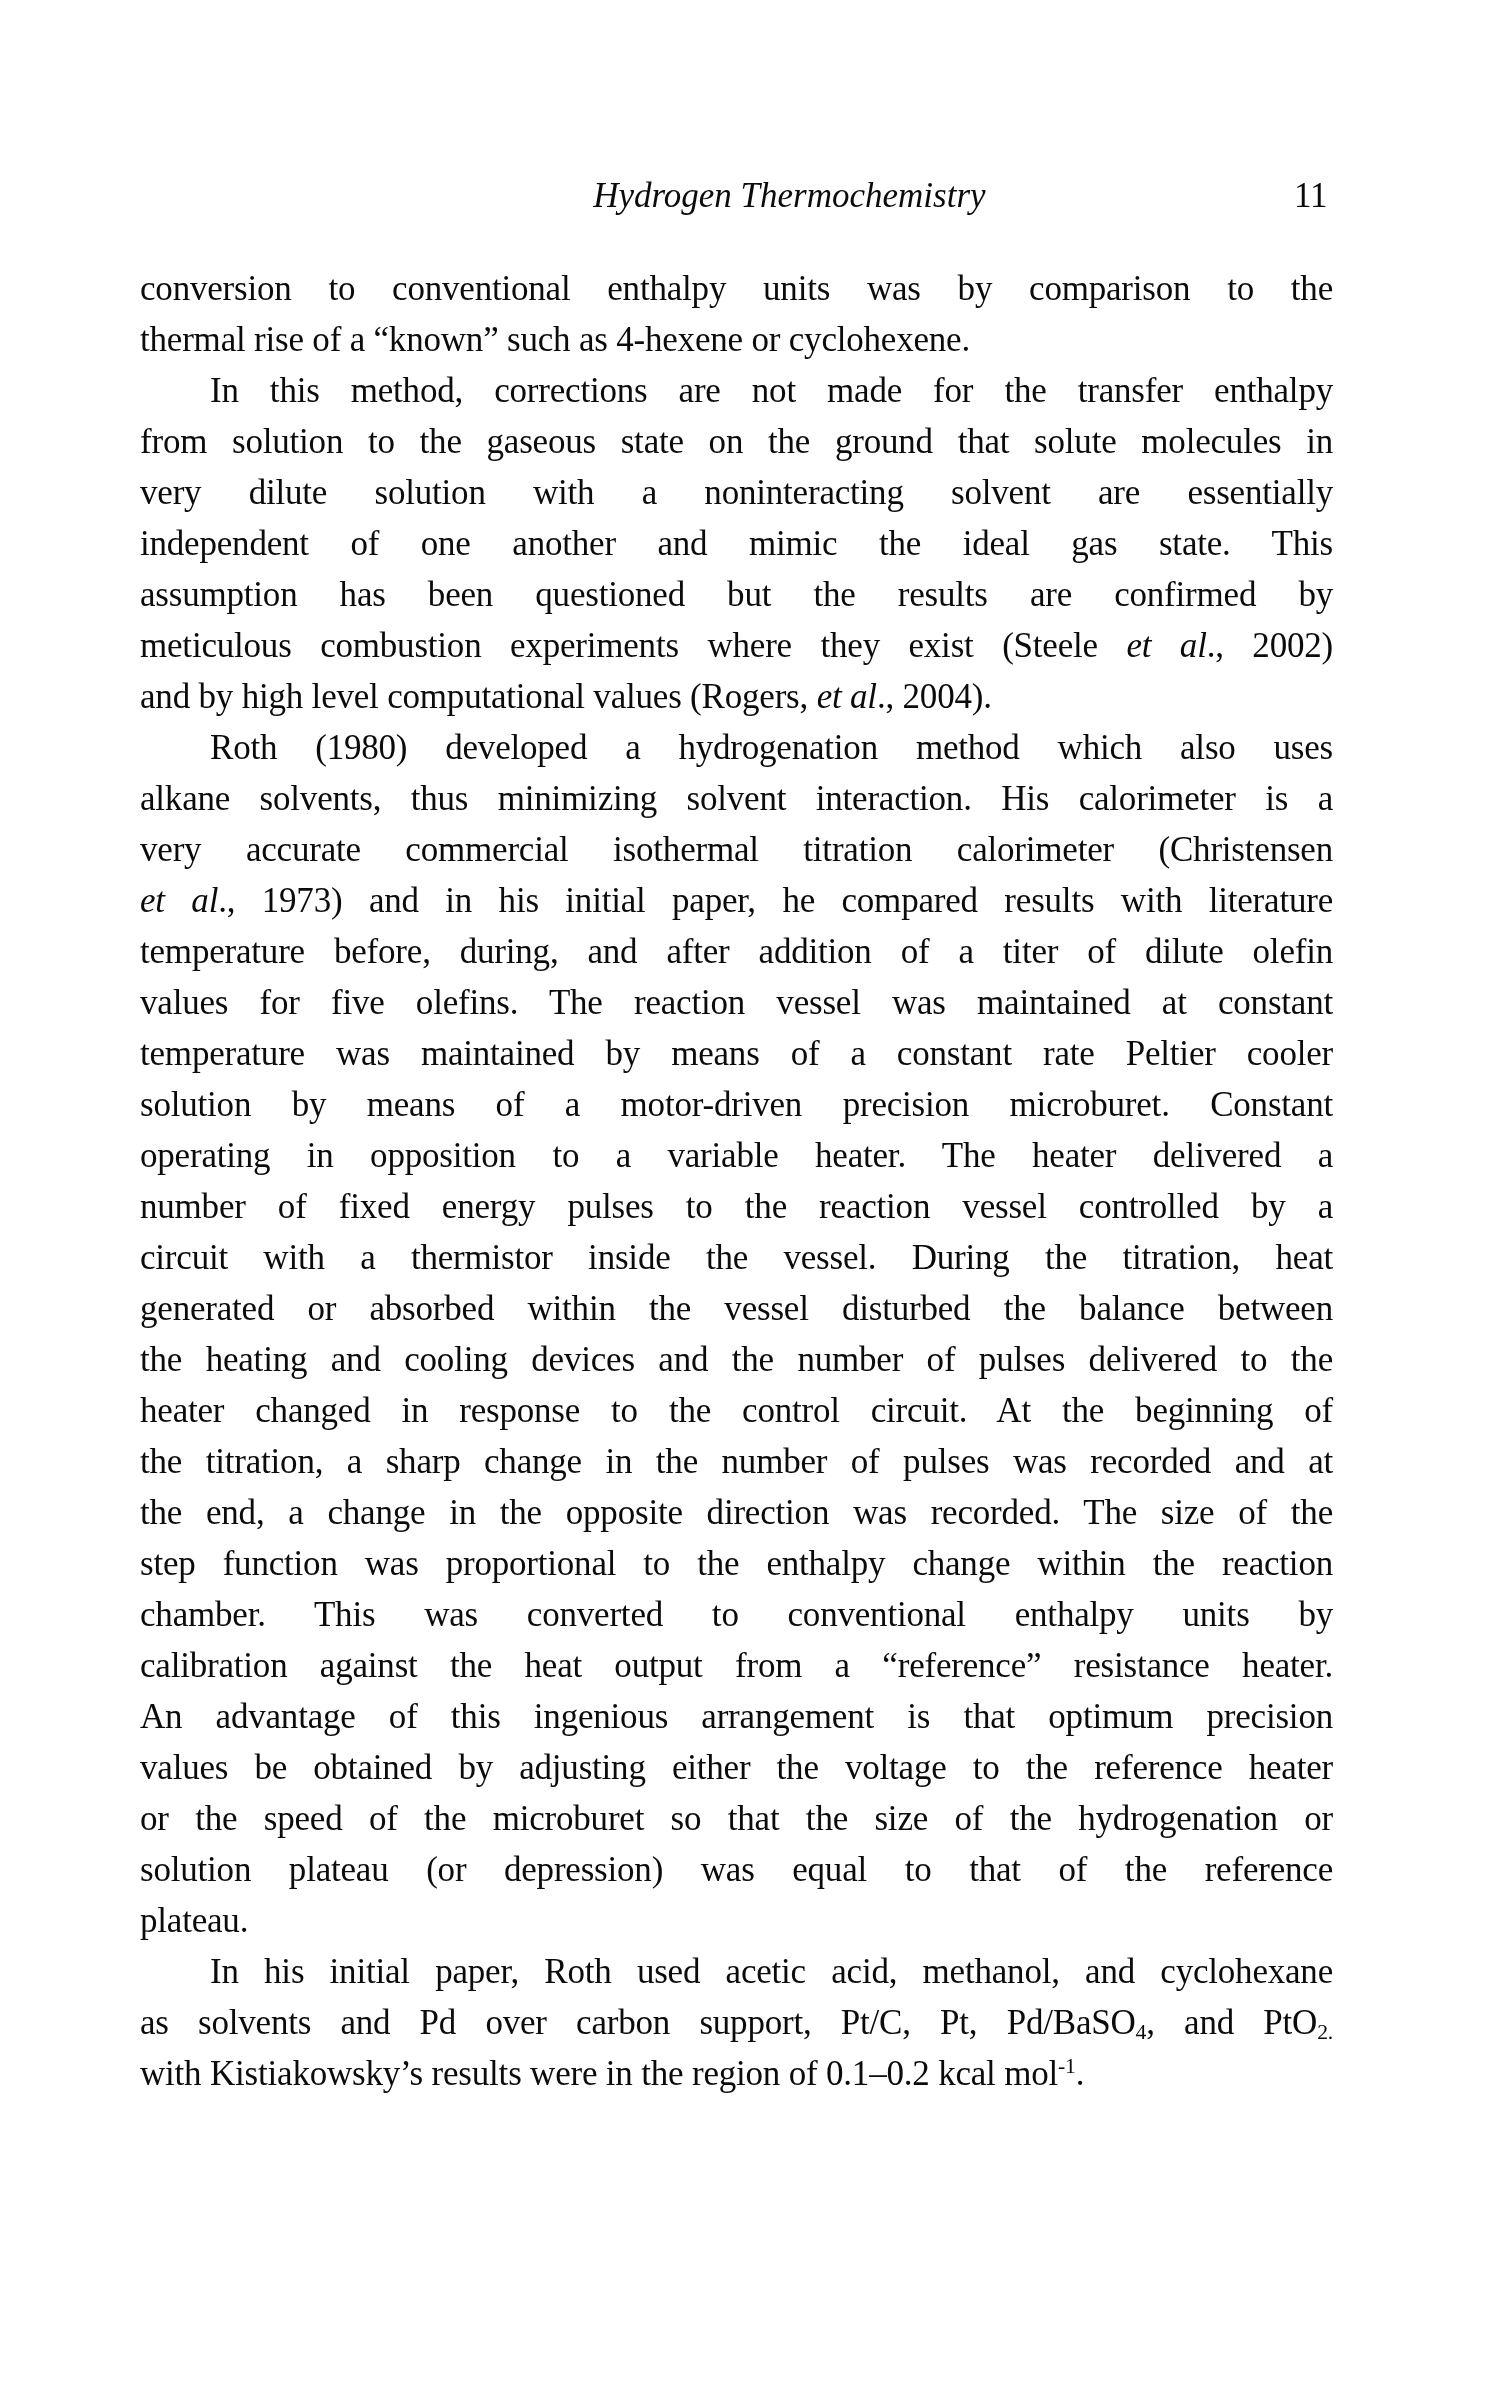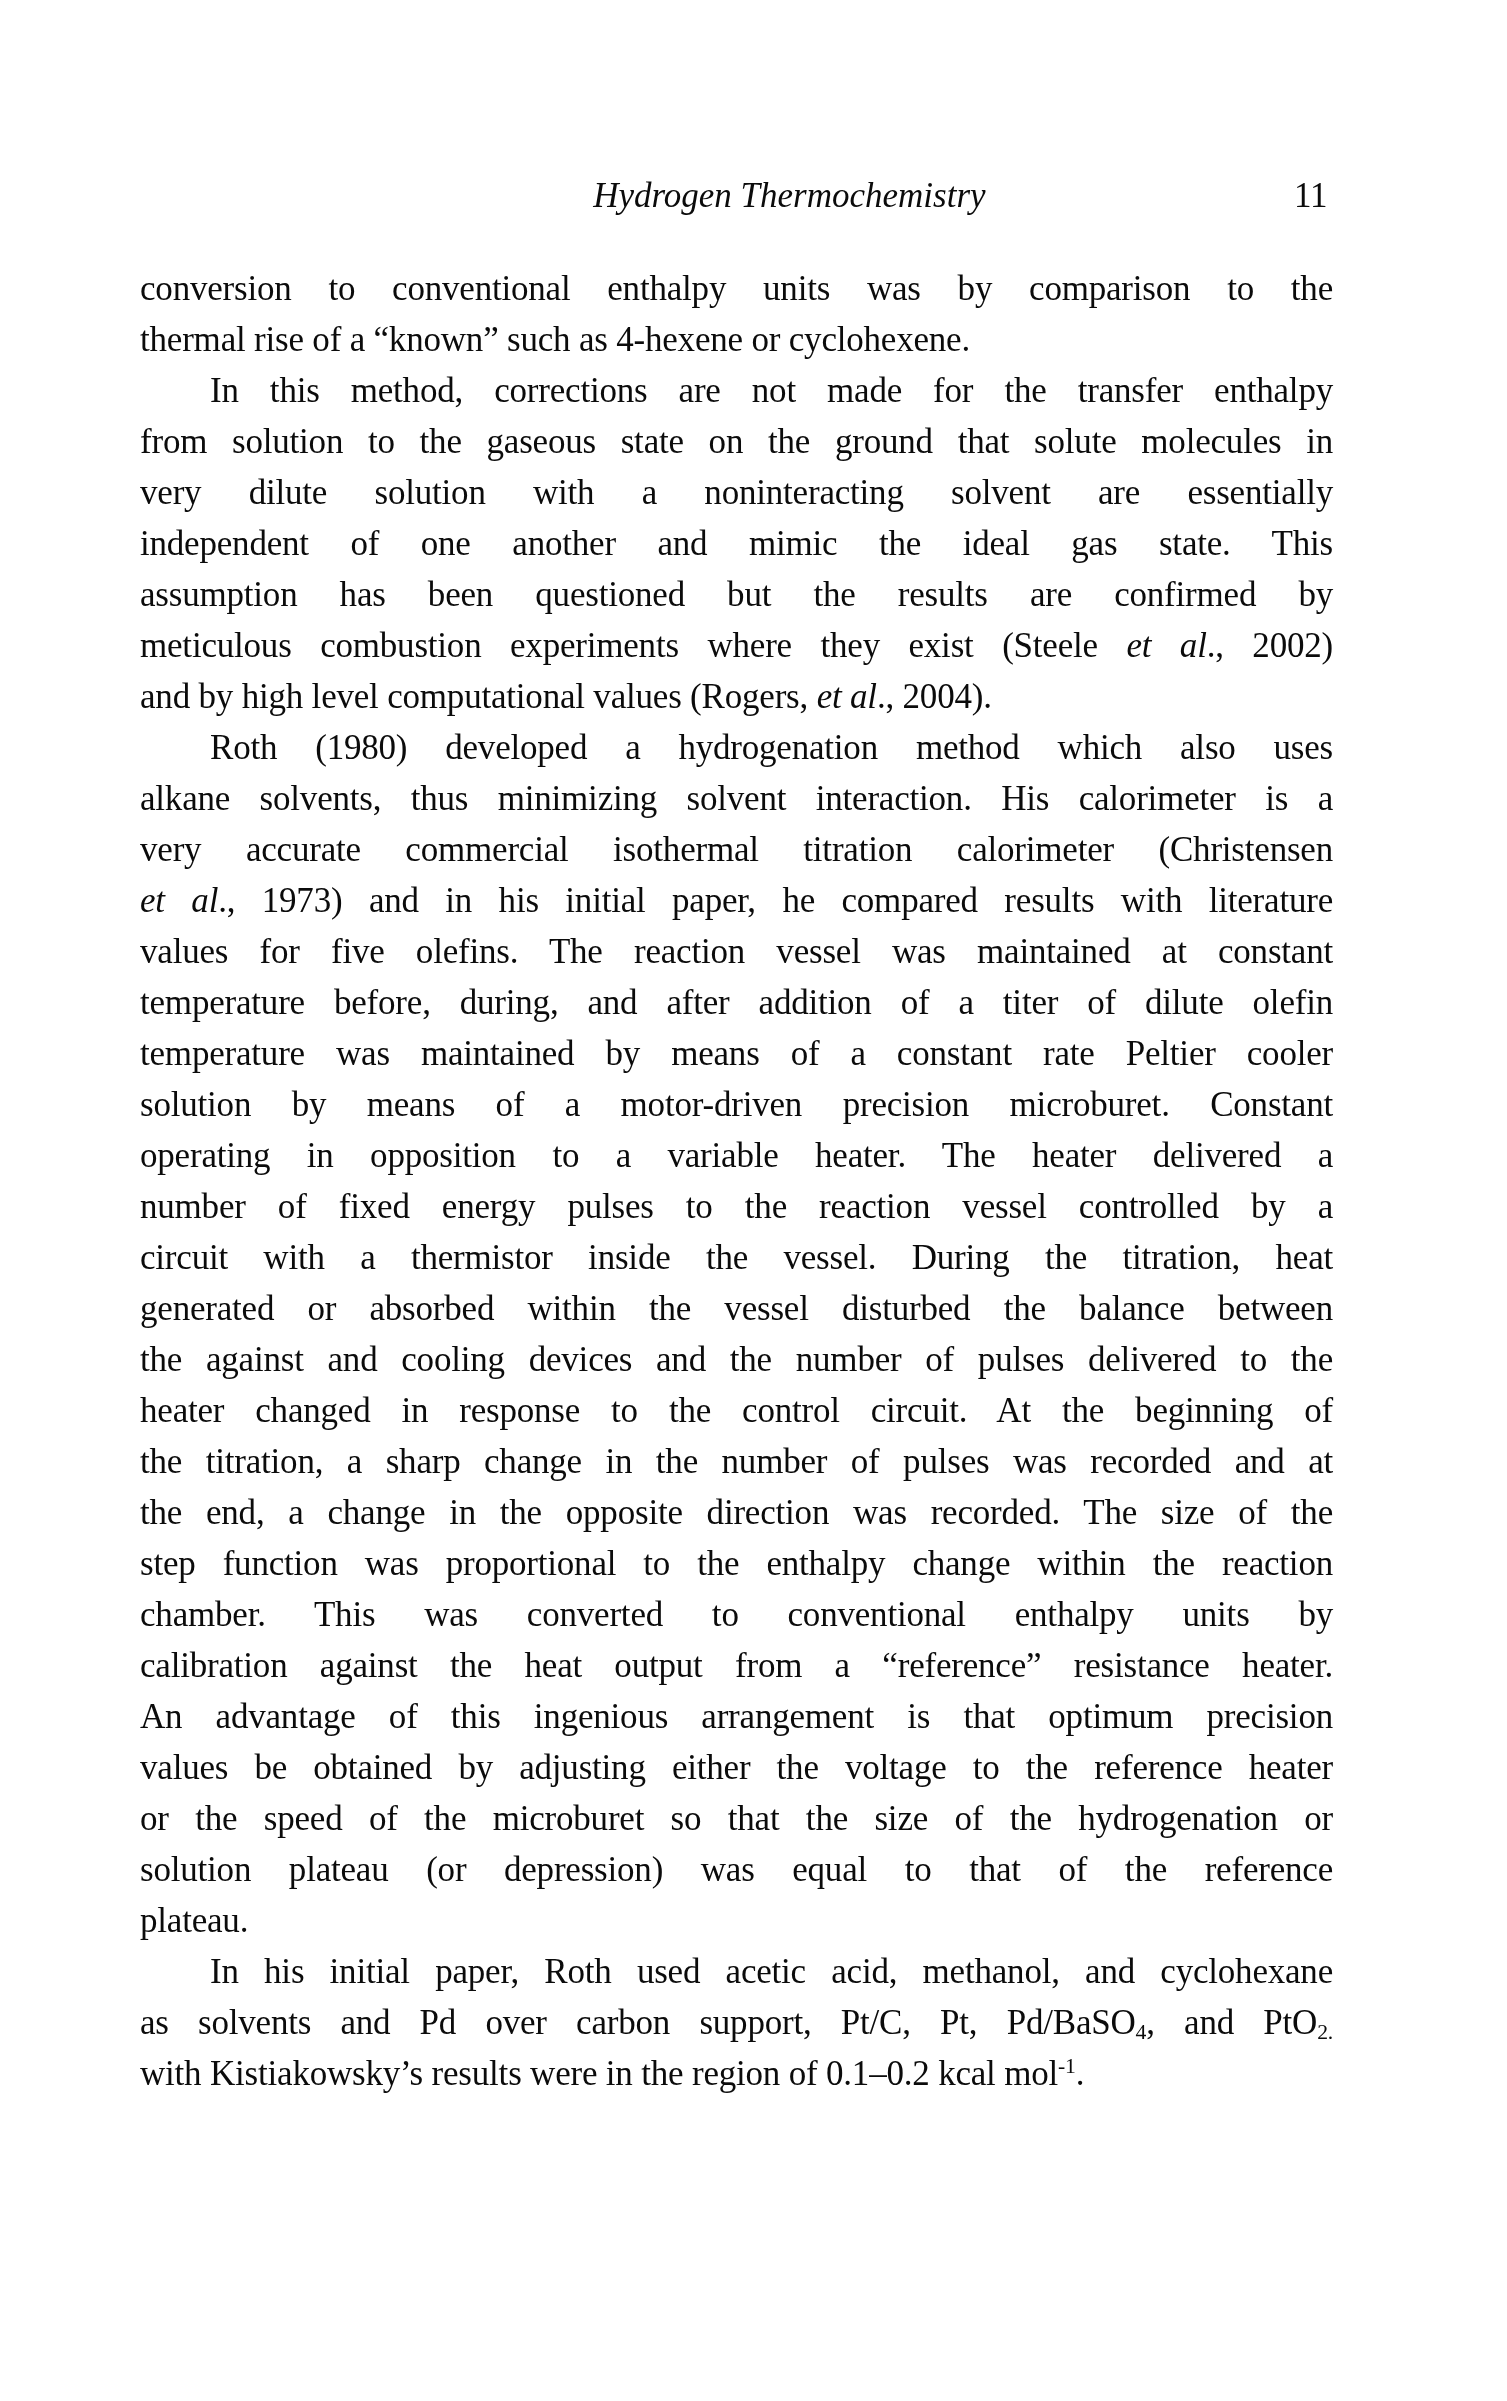--- a/index.html
+++ b/index.html
@@ -89,29 +89,29 @@
       <div class="line"><span>from solution to the gaseous state on the ground that solute molecules in</span></div>
       <div class="line"><span>very dilute solution with a noninteracting solvent are essentially</span></div>
       <div class="line"><span>independent of one another and mimic the ideal gas state. This</span></div>
       <div class="line"><span>assumption has been questioned but the results are confirmed by</span></div>
       <div class="line"><span>meticulous combustion experiments where they exist (Steele </span><i>et al</i><span>., 2002)</span></div>
       <div class="line end"><span>and by high level computational values (Rogers, </span><i>et al</i><span>., 2004).</span></div>
       <div class="line indent"><span>Roth (1980) developed a hydrogenation method which also uses</span></div>
       <div class="line"><span>alkane solvents, thus minimizing solvent interaction. His calorimeter is a</span></div>
       <div class="line"><span>very accurate commercial isothermal titration calorimeter (Christensen</span></div>
       <div class="line"><i>et al</i><span>., 1973) and in his initial paper, he compared results with literature</span></div>
+      <div class="line"><span>temperature before, during, and after addition of a titer of dilute olefin</span></div>
       <div class="line"><span>values for five olefins. The reaction vessel was maintained at constant</span></div>
-      <div class="line"><span>temperature before, during, and after addition of a titer of dilute olefin</span></div>
       <div class="line"><span>temperature was maintained by means of a constant rate Peltier cooler</span></div>
       <div class="line"><span>solution by means of a motor-driven precision microburet. Constant</span></div>
       <div class="line"><span>operating in opposition to a variable heater. The heater delivered a</span></div>
       <div class="line"><span>number of fixed energy pulses to the reaction vessel controlled by a</span></div>
       <div class="line"><span>circuit with a thermistor inside the vessel. During the titration, heat</span></div>
       <div class="line"><span>generated or absorbed within the vessel disturbed the balance between</span></div>
-      <div class="line"><span>the against and cooling devices and the number of pulses delivered to the</span></div>
+      <div class="line"><span>the heating and cooling devices and the number of pulses delivered to the</span></div>
       <div class="line"><span>heater changed in response to the control circuit. At the beginning of</span></div>
       <div class="line"><span>the titration, a sharp change in the number of pulses was recorded and at</span></div>
       <div class="line"><span>the end, a change in the opposite direction was recorded. The size of the</span></div>
       <div class="line"><span>step function was proportional to the enthalpy change within the reaction</span></div>
       <div class="line"><span>chamber. This was converted to conventional enthalpy units by</span></div>
       <div class="line"><span>calibration against the heat output from a “reference” resistance heater.</span></div>
       <div class="line"><span>An advantage of this ingenious arrangement is that optimum precision</span></div>
       <div class="line"><span>values be obtained by adjusting either the voltage to the reference heater</span></div>
       <div class="line"><span>or the speed of the microburet so that the size of the hydrogenation or</span></div>
       <div class="line"><span>solution plateau (or depression) was equal to that of the reference</span></div>

